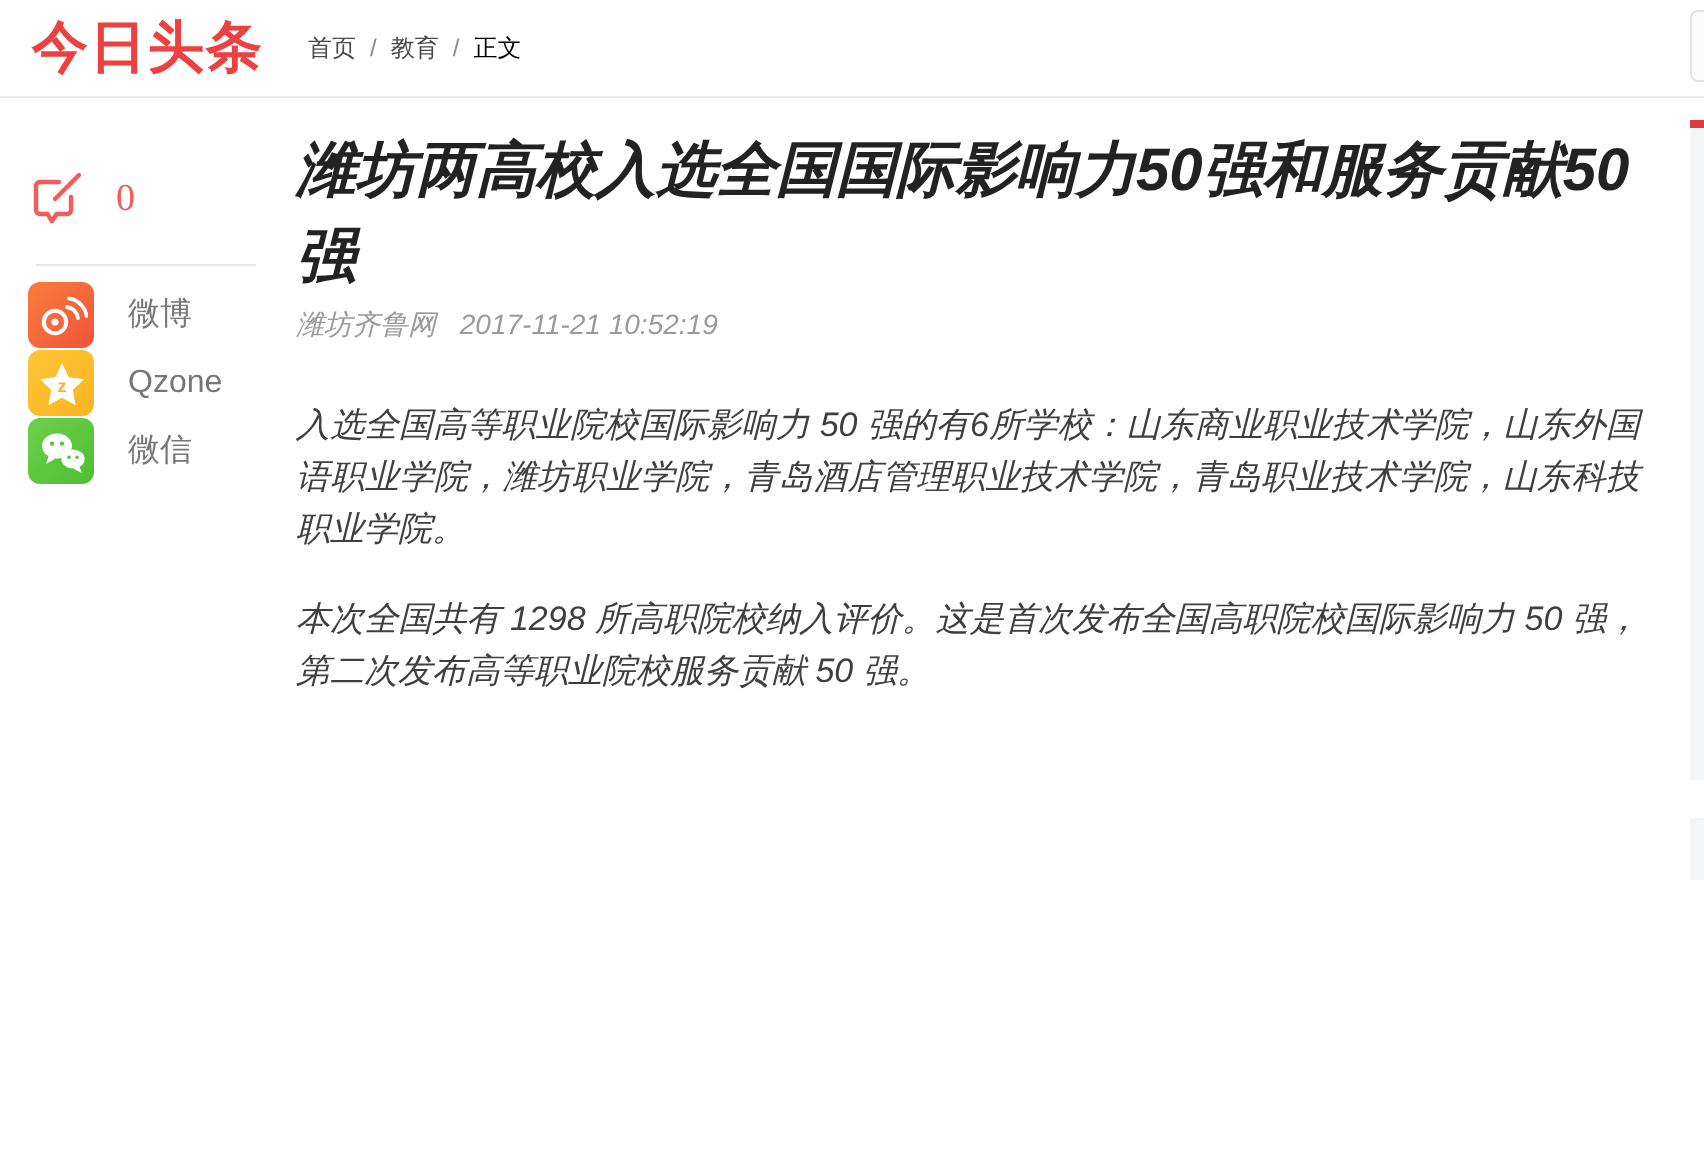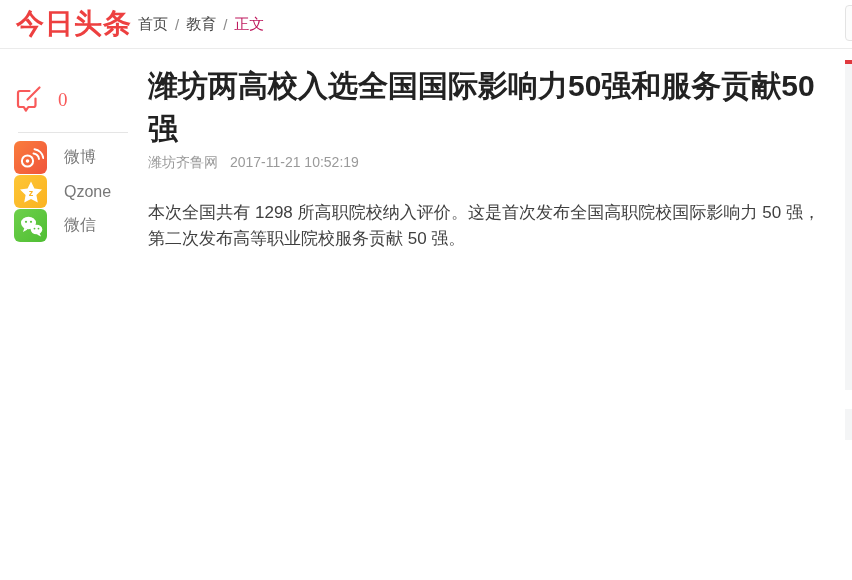--- a/index.html
+++ b/index.html
@@ -30,30 +30,30 @@
     margin-left: 16px;
     font-size: 28px;
     font-weight: bold;
     color: #ed4040;
     letter-spacing: 1px;
     line-height: 48px;
     cursor: pointer;
     white-space: nowrap;
   }
   .breadcrumb {
-    margin-left: 6px;
-    font-size: 15px;
+    margin-left: 22px;
+    font-size: 12px;
     color: #4a4a4a;
     display: flex;
     align-items: center;
     white-space: nowrap;
   }
   .breadcrumb .crumb { cursor: pointer; }
   .breadcrumb .sep { margin: 0 7px; color: #8a8a8a; }
-  .breadcrumb .current { color: #be185d; }
+  .breadcrumb .current { color: #000000; }
 
   .search-fragment {
     position: absolute;
     left: 845px;
     top: 5px;
     width: 60px;
     height: 36px;
     border: 1px solid #e3e3e3;
     border-radius: 4px;
     background: #fcfcfc;
@@ -110,20 +110,21 @@
     font-size: 16px;
     color: #777;
   }
 
   
   .article {
     position: absolute;
     left: 148px;
     top: 48px;
     width: 672px;
+    font-style: italic;
   }
   .article-title {
     margin: 16px 0 0 0;
     font-size: 30px;
     line-height: 43px;
     font-weight: bold;
     color: #222;
   }
   .byline {
     margin-top: 4px;
@@ -223,20 +224,21 @@
 
   </div>
 
   <div class="article">
     <h1 class="article-title">潍坊两高校入选全国国际影响力50强和服务贡献50强</h1>
     <div class="byline">
       <span class="source">潍坊齐鲁网</span>
       <span class="timestamp">2017-11-21 10:52:19</span>
     </div>
     <div class="article-body">
+      <p>入选全国高等职业院校国际影响力 50 强的有6所学校：山东商业职业技术学院，山东外国语职业学院，潍坊职业学院，青岛酒店管理职业技术学院，青岛职业技术学院，山东科技职业学院。</p>
       <p>本次全国共有 1298 所高职院校纳入评价。这是首次发布全国高职院校国际影响力 50 强，第二次发布高等职业院校服务贡献 50 强。</p>
     </div>
   </div>
 
   <div class="rail-box rail-1 with-accent"></div>
   <div class="rail-box rail-2"></div>
   <div class="rail-box rail-3 with-accent"></div>
 
 </div>
 

